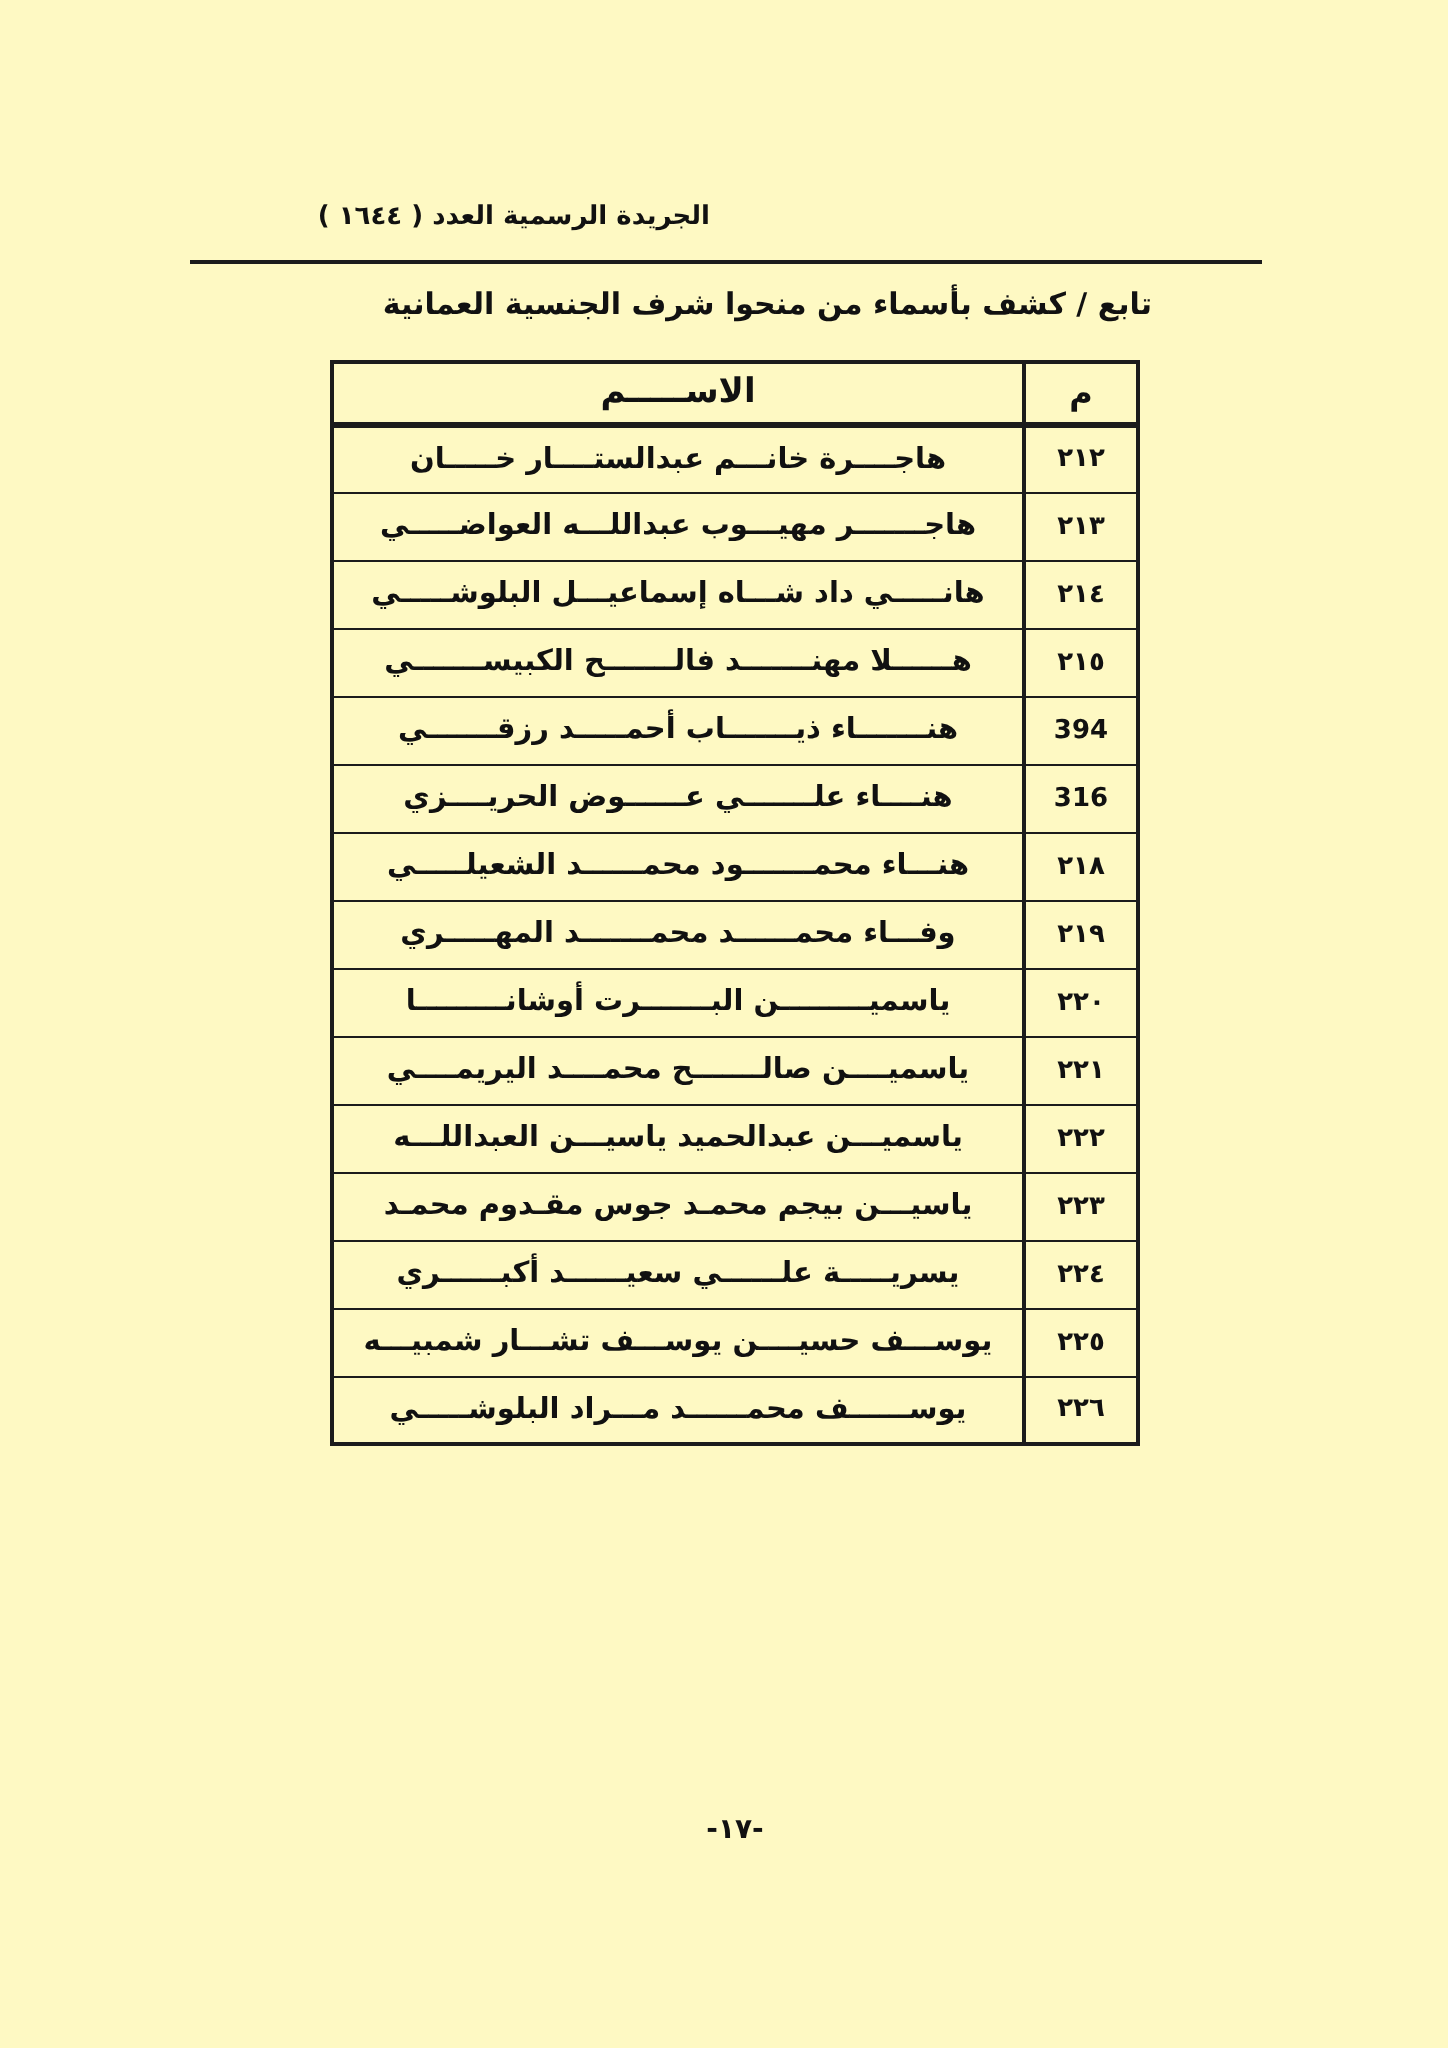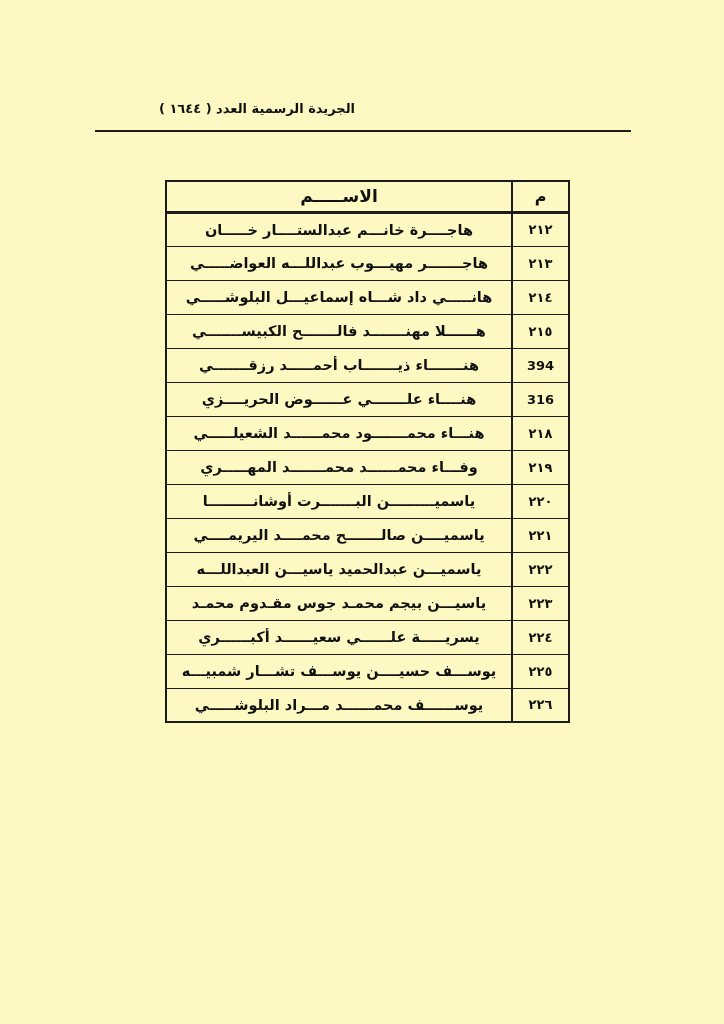--- a/index.html
+++ b/index.html
@@ -91,20 +91,21 @@
 </style>
 </head>
 <body>
 
 <div class="page">
 
   <div class="gazette-header">الجريدة الرسمية العدد ( ١٦٤٤ )</div>
 
   <div class="header-rule"></div>
 
+  <div class="doc-title">تابع / كشف بأسماء من منحوا شرف الجنسية العمانية</div>
 
   <table class="names-table" dir="rtl">
     <thead>
       <tr>
         <th class="num-col">م</th>
         <th class="name-col">الاســـــم</th>
       </tr>
     </thead>
     <tbody>
         <tr>
@@ -163,14 +164,15 @@
           <td class="num-col">٢٢٥</td>
           <td class="name-col">يوســـف حسيــــن يوســـف تشـــار شمبيـــه</td>
         </tr>
         <tr>
           <td class="num-col">٢٢٦</td>
           <td class="name-col">يوســــــف محمــــــد مـــراد البلوشـــــي</td>
         </tr>
       </tbody>
   </table>
 
+  <div class="page-number">-١٧-</div>
 
 </div>
 
 </body></html>

